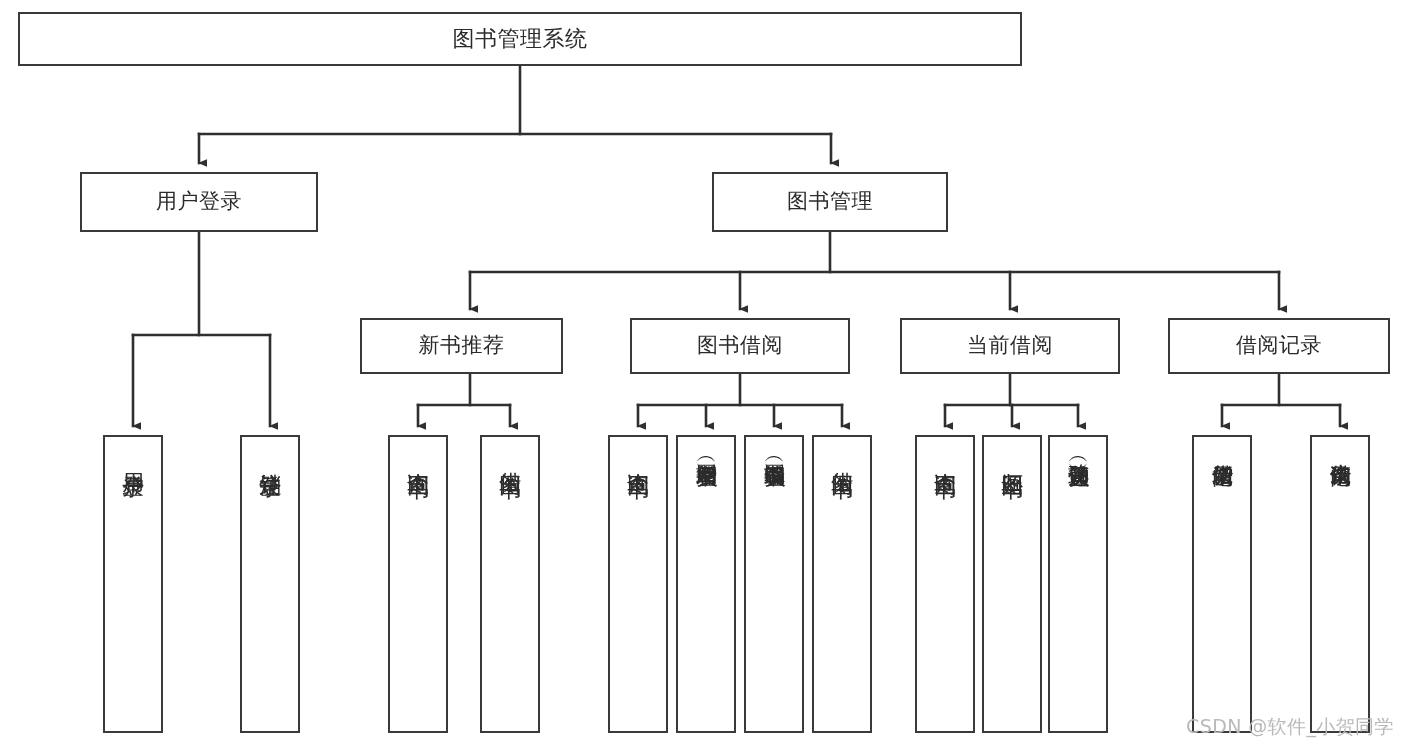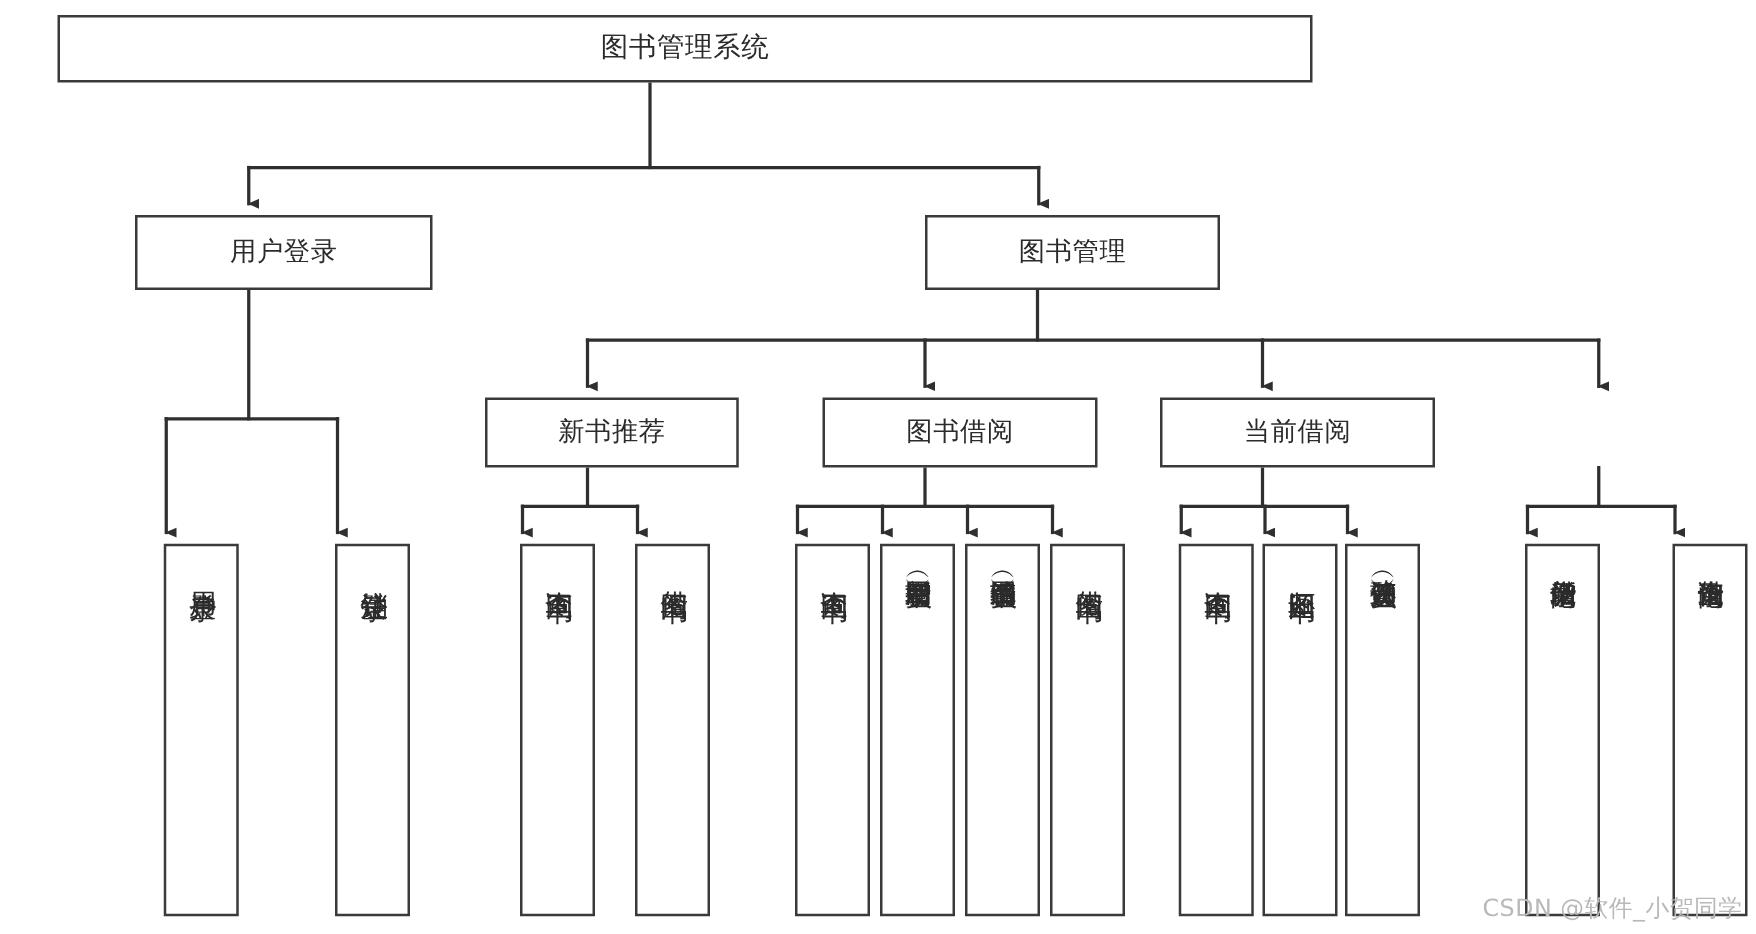--- a/index.html
+++ b/index.html
@@ -26,21 +26,20 @@
   }
   .node {
     position: absolute;
     box-sizing: border-box;
     background: #ffffff;
     border: 2.2px solid #3a3a3a;
     display: flex;
     align-items: center;
     justify-content: center;
     color: #2b2b2b;
-    margin-left: 28px;
   }
   .node.horiz {
     font-size: 21px;
     letter-spacing: 0.5px;
     line-height: 1.1;
   }
   .node.root {
     font-size: 22px;
   }
   .node.leaf {
@@ -146,20 +145,23 @@
 
   <div class="node horiz" style="left:360px; top:318px; width:203px; height:56px;">
     <span>新书推荐</span>
   </div>
   <div class="node horiz" style="left:630px; top:318px; width:220px; height:56px;font-family:Liberation Serif, serif;">
     <span>图书借阅</span>
   </div>
   <div class="node horiz" style="left:900px; top:318px; width:220px; height:56px;text-align:right;">
     <span>当前借阅</span>
   </div>
+  <div class="node horiz" style="left:1168px; top:318px; width:222px; height:56px;">
+    <span>借阅记录</span>
+  </div>
 
   <div class="node leaf" style="left:103px; top:435px; width:60px; height:298px;">
     <span class="leaf-label">用户登录</span>
   </div>
   <div class="node leaf" style="left:240px; top:435px; width:60px; height:298px;">
     <span class="leaf-label">注销登录</span>
   </div>
 
   <div class="node leaf" style="left:388px; top:435px; width:60px; height:298px;">
     <span class="leaf-label">查询图书</span>

